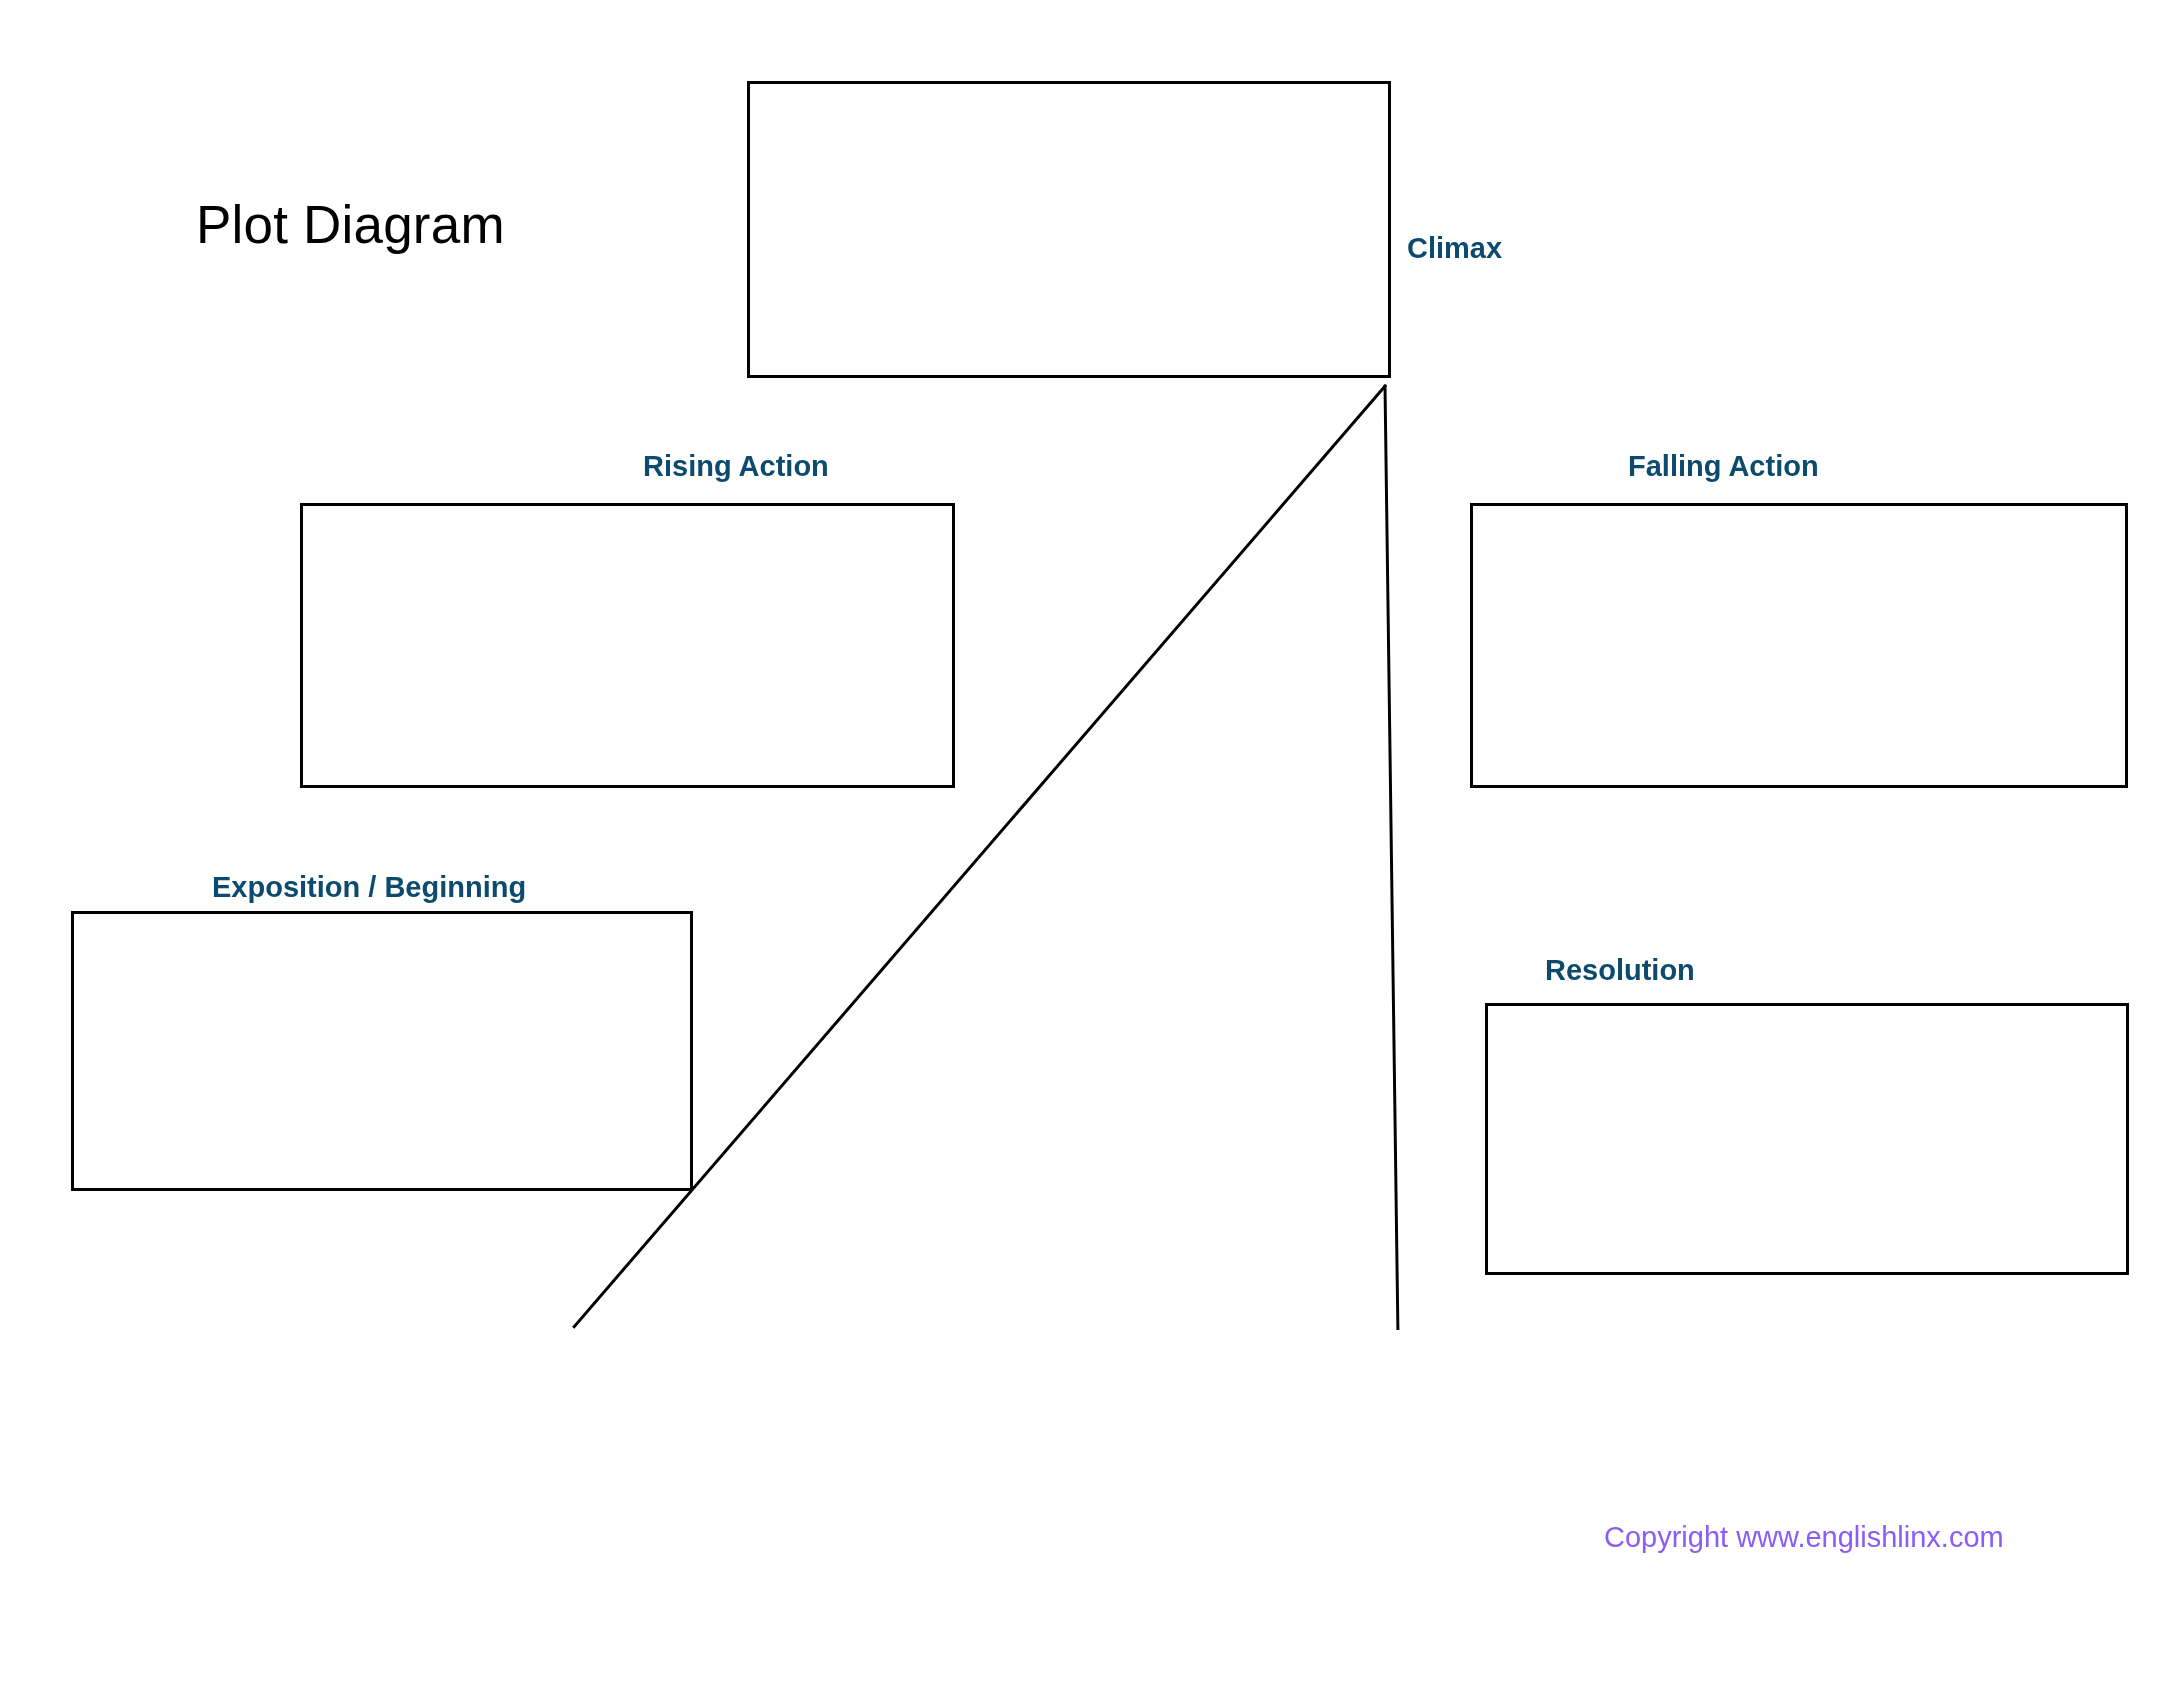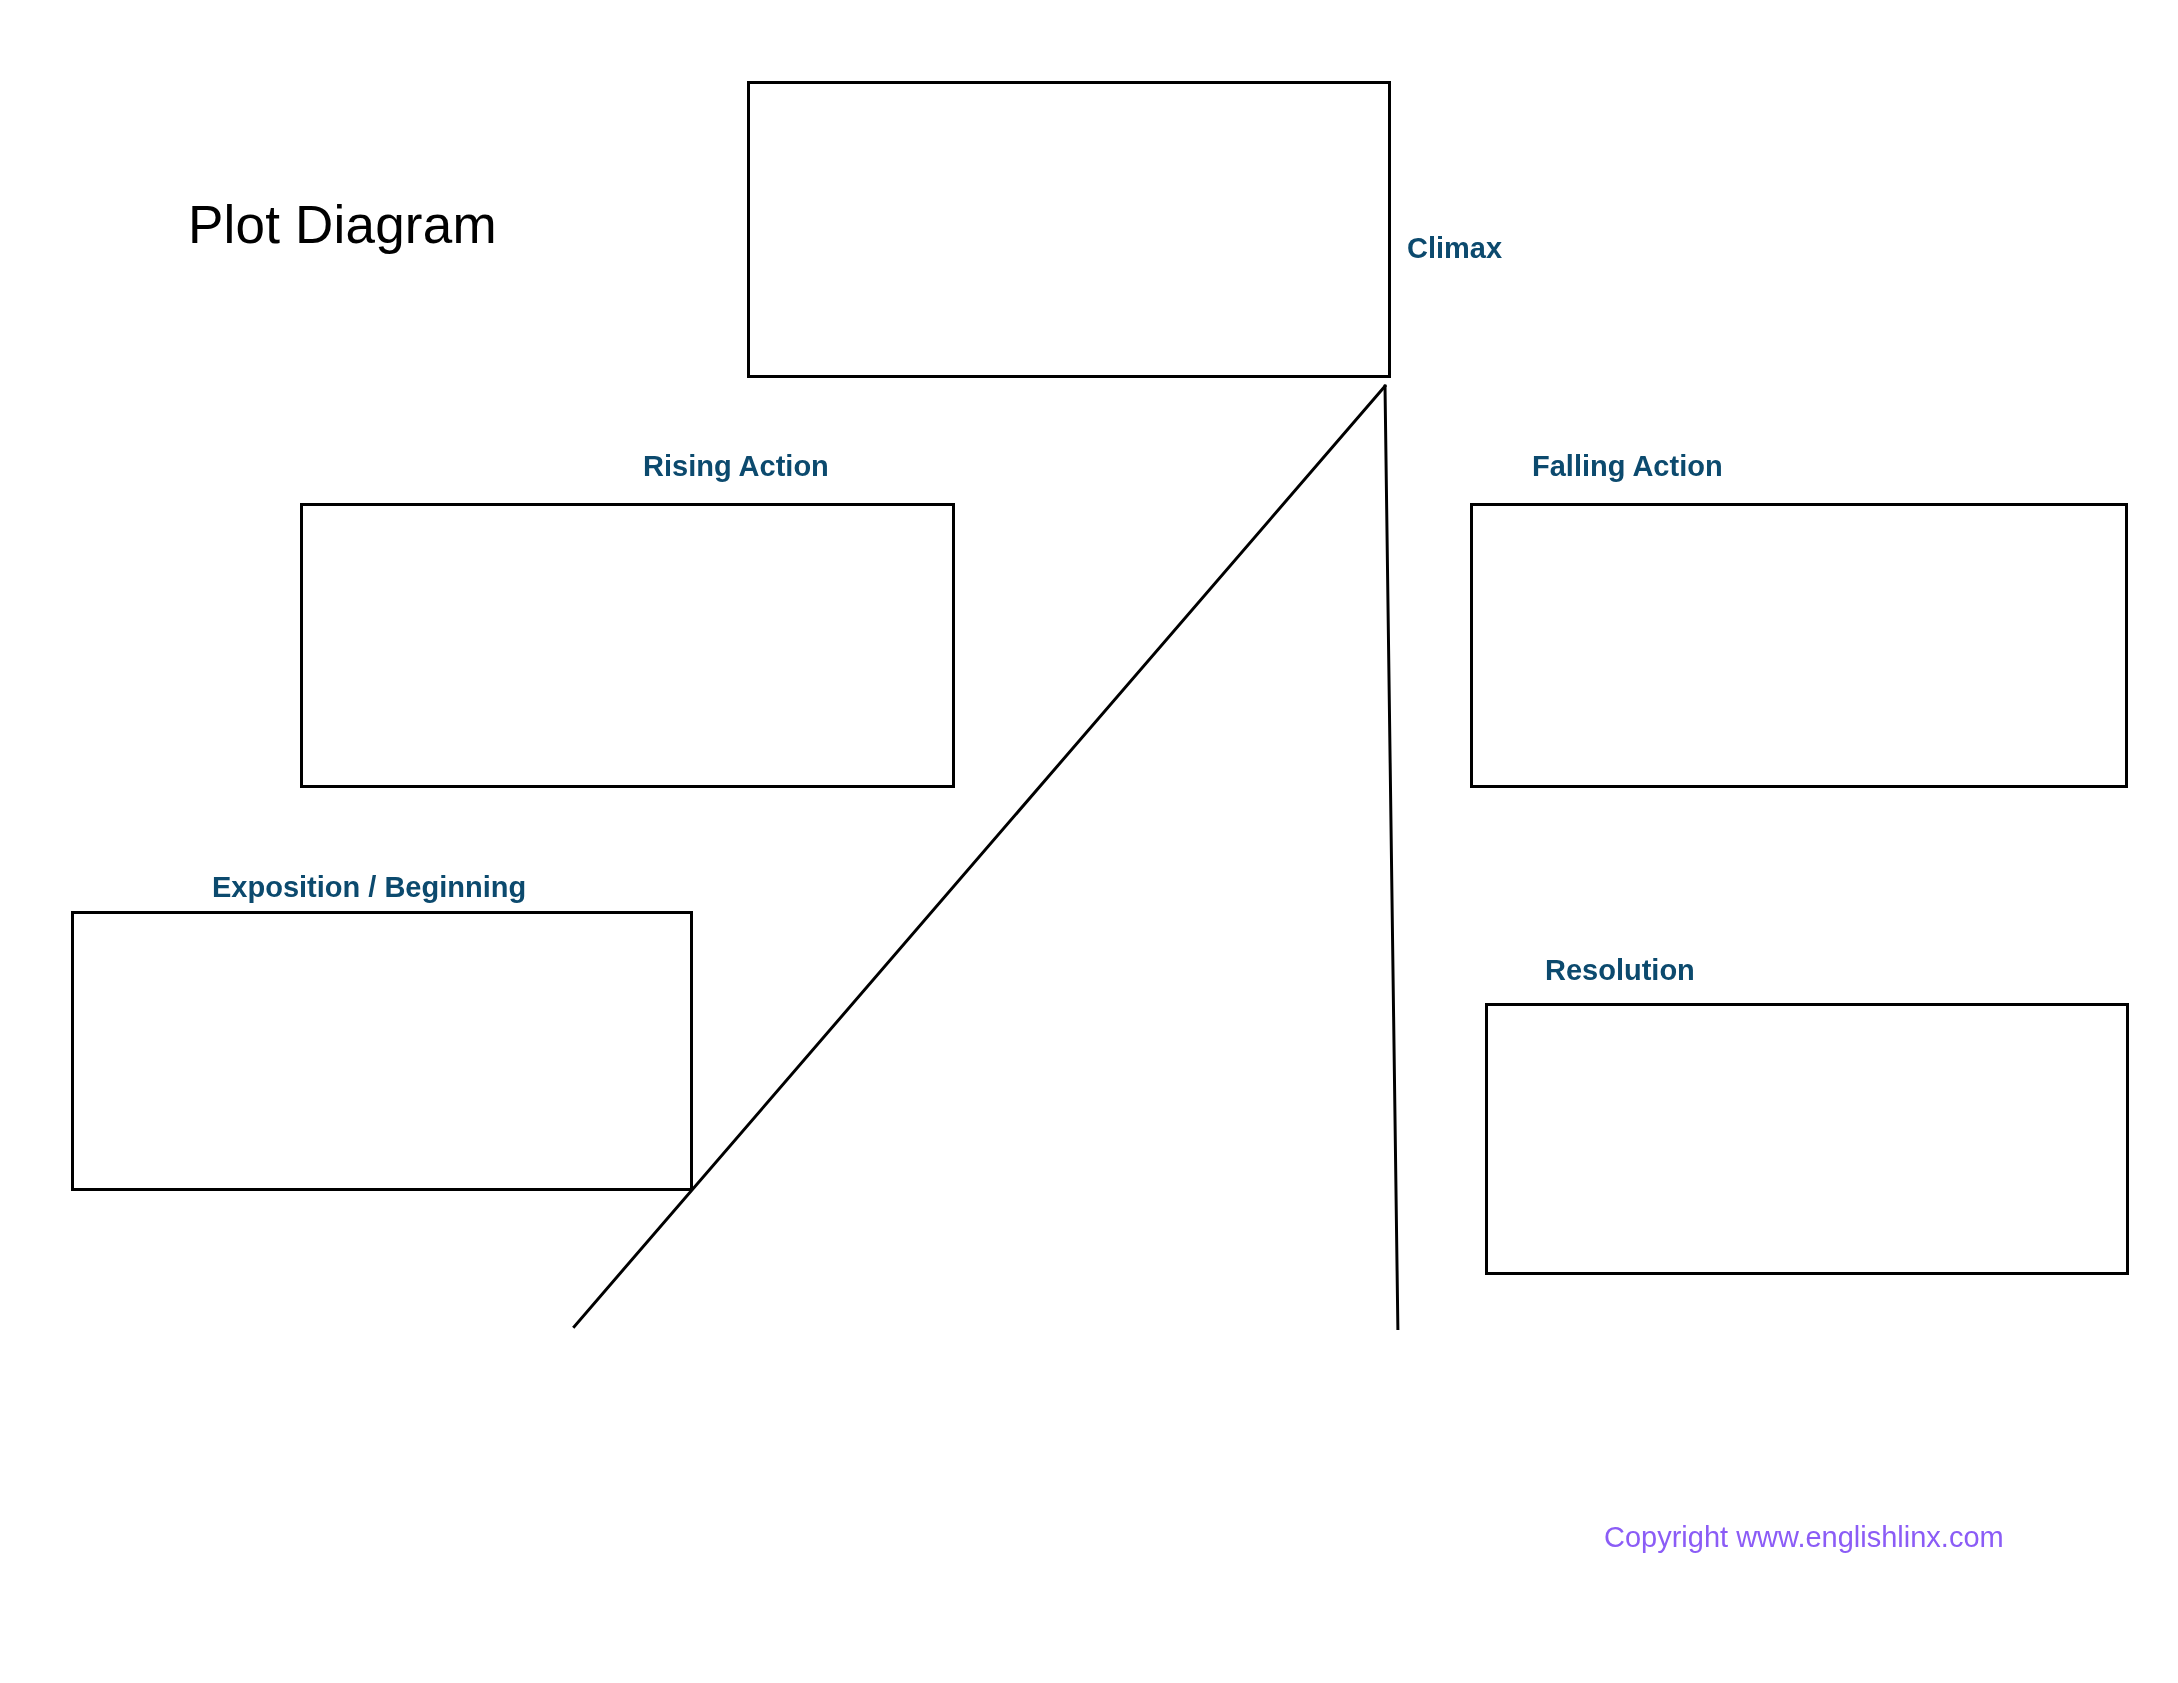--- a/index.html
+++ b/index.html
@@ -13,21 +13,21 @@
     width: 2178px;
     height: 1683px;
     background: #ffffff;
     overflow: hidden;
     font-family: "Liberation Sans", "DejaVu Sans", sans-serif;
     color: #000000;
   }
   
   .worksheet-title {
     position: absolute;
-    left: 188px;
+    left: 196px;
     top: 198px;
     font-size: 53px;
     font-weight: 400;
     letter-spacing: 0.2px;
     white-space: nowrap;
     line-height: 1;
     color: #000000;
   }
   
   .answer-box {
@@ -45,21 +45,21 @@
   .stage-label {
     position: absolute;
     font-size: 29px;
     font-weight: 700;
     white-space: nowrap;
     line-height: 1;
     color: #0c4a6e;
   }
   #label-climax      { left: 1407px; top: 234px; }
   #label-rising      { left: 643px;  top: 452px; }
-  #label-falling     { left: 1532px; top: 452px; text-align: center; }
+  #label-falling     { left: 1628px; top: 452px; text-align: center; }
   #label-exposition  { left: 212px;  top: 873px; }
   #label-resolution  { left: 1545px; top: 956px; }
   
   #plot-arc {
     position: absolute;
     left: 0;
     top: 0;
     width: 2178px;
     height: 1683px;
     pointer-events: none;

